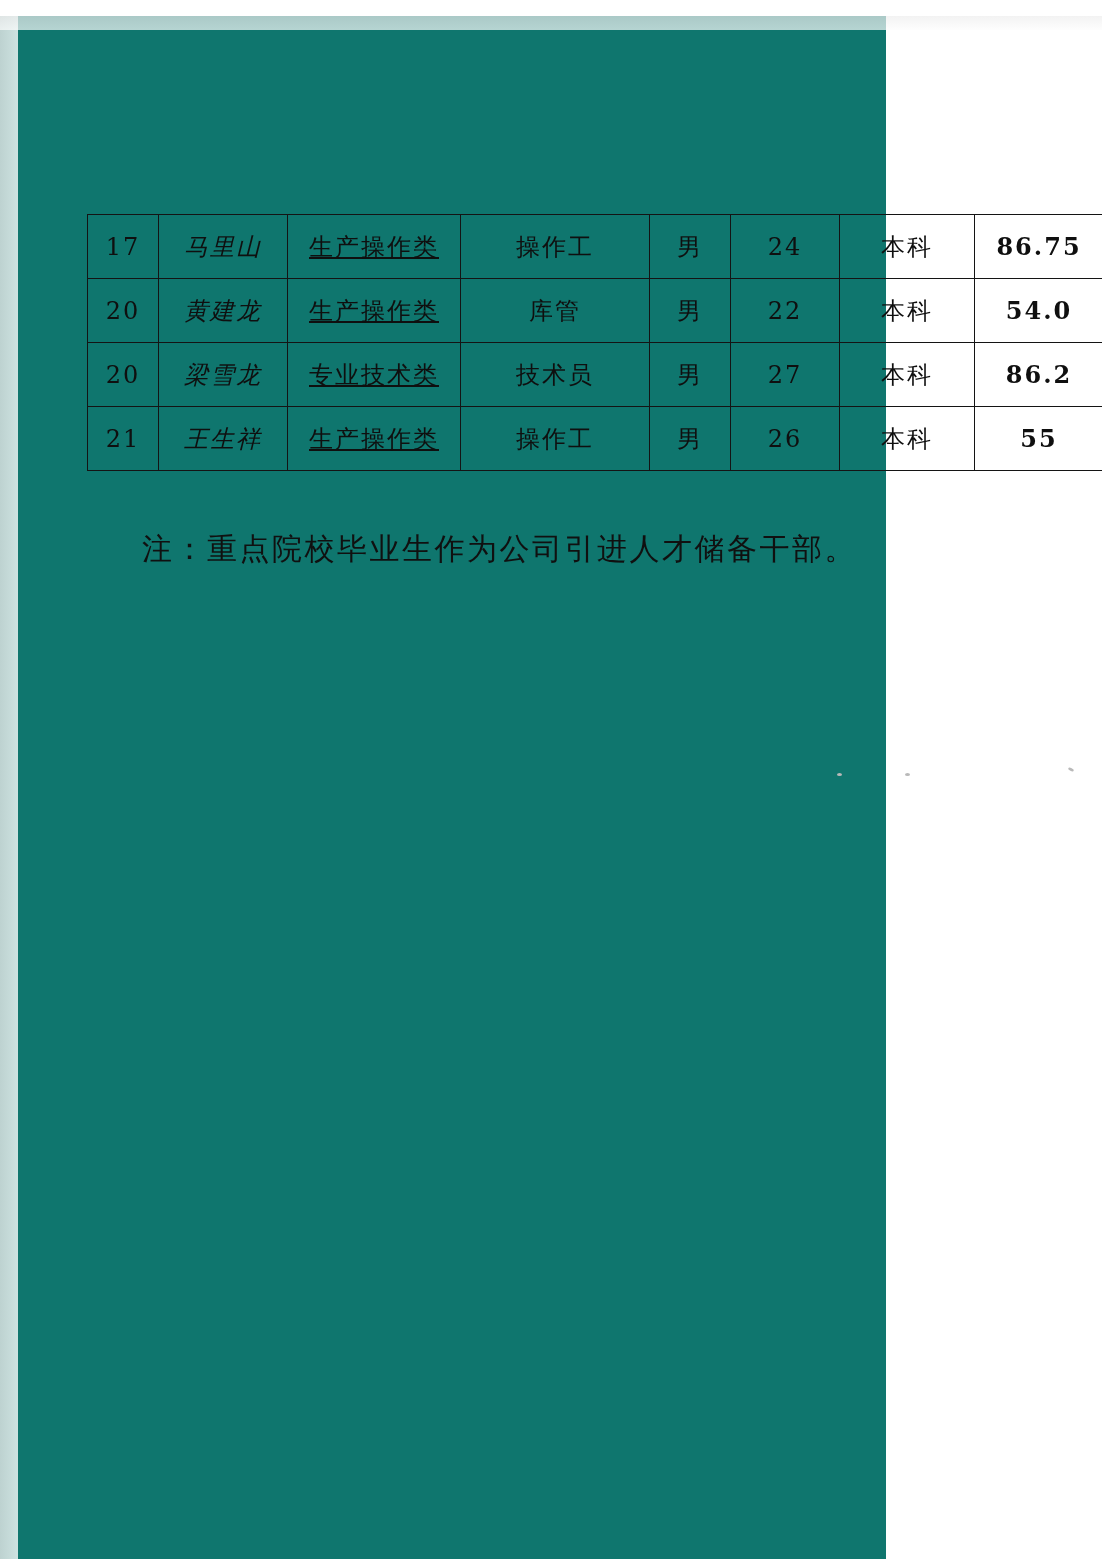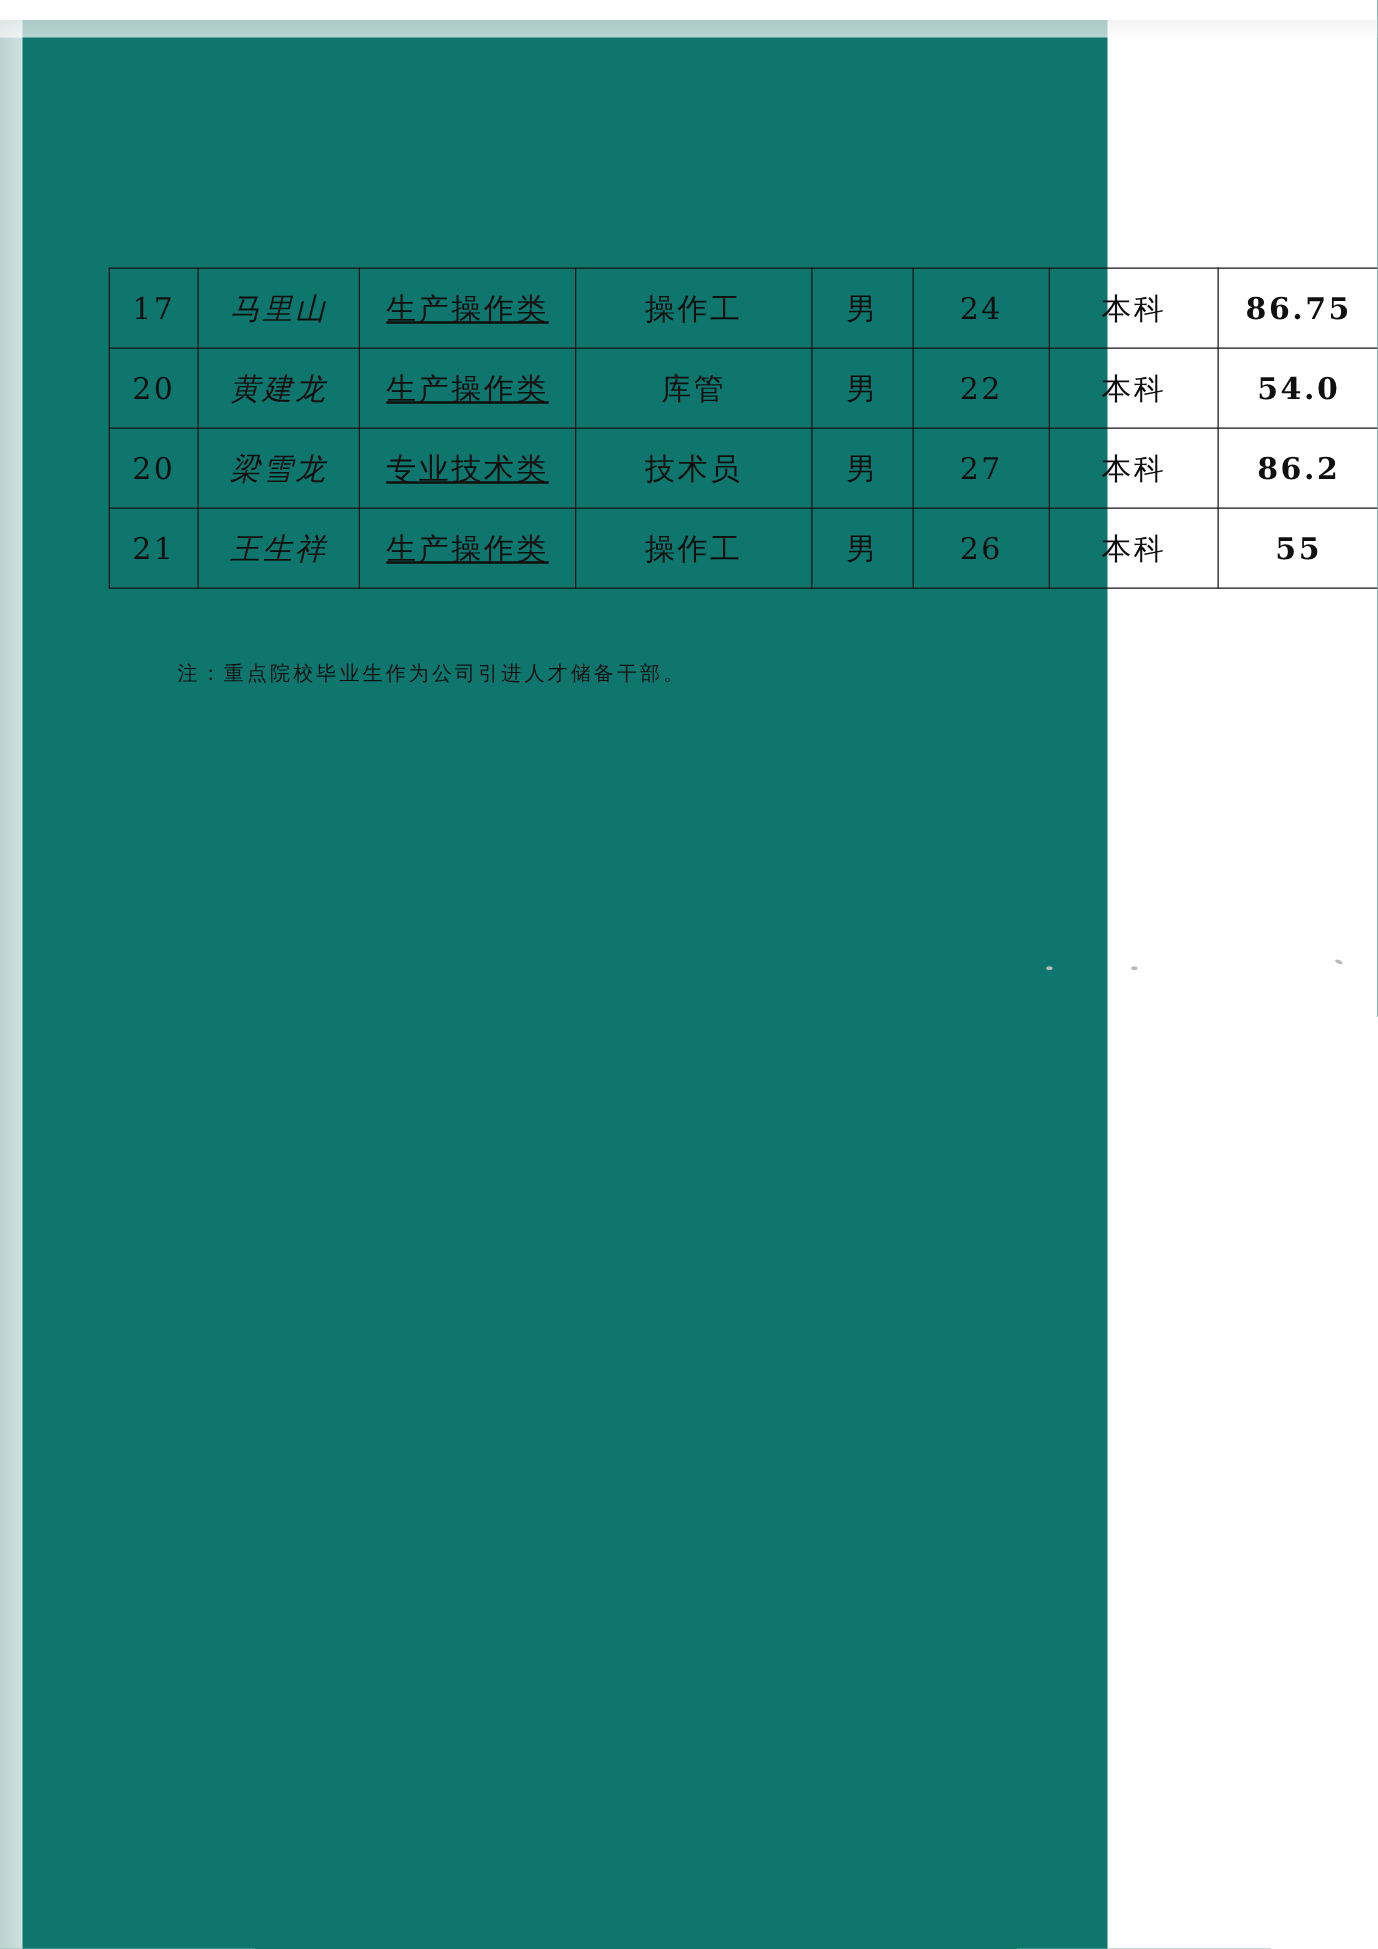--- a/index.html
+++ b/index.html
@@ -76,21 +76,21 @@
   td.c-post    { width: 186px; }
   td.c-sex     { width: 78px; }
   td.c-age     { width: 106px; letter-spacing: 1px; }
   td.c-edu     { width: 132px; margin-top: 26px; }
   td.c-score   { width: 126px; letter-spacing: 1px; font-weight: bold; }
 
   .note {
     position: absolute;
     left: 142px;
     top: 513px;
-    font-size: 16px;
+    font-size: 30px;
     letter-spacing: 2.5px;
     color: #101010;
     white-space: nowrap;
   }
 
   
   .speck {
     position: absolute;
     background: #b9b9b9;
     border-radius: 50%;

